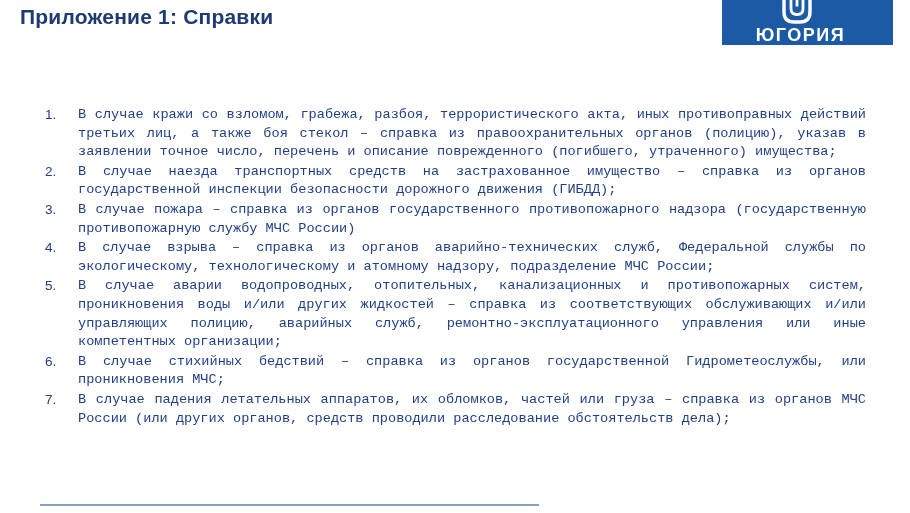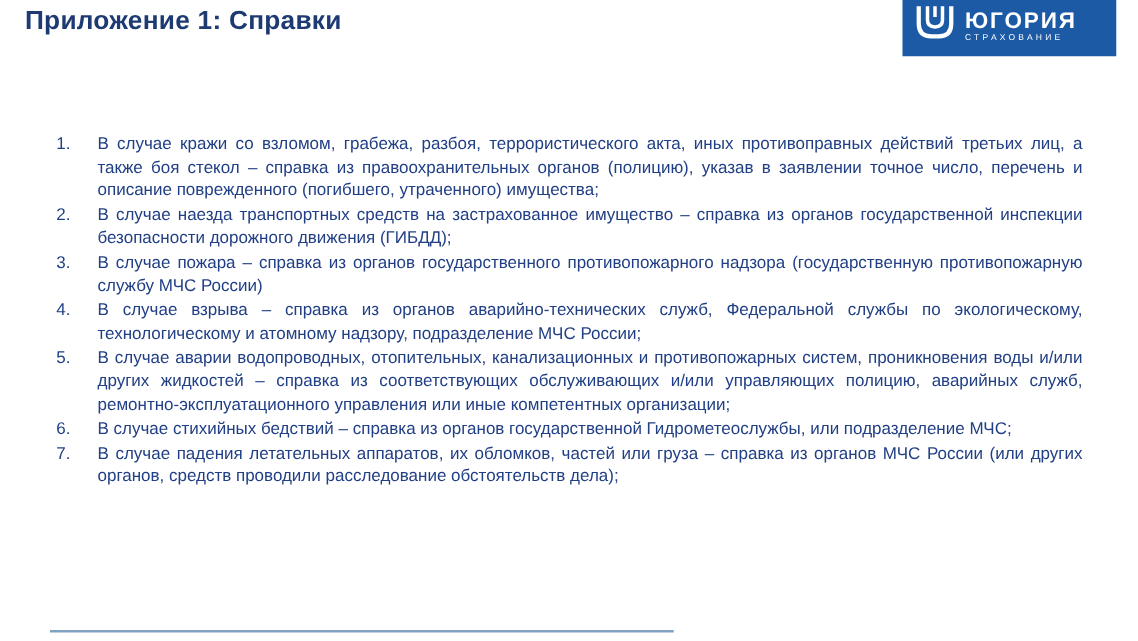--- a/index.html
+++ b/index.html
@@ -26,20 +26,21 @@
   .logo-box {
     position: absolute;
     left: 722px;
     top: 0;
     width: 171px;
     height: 45px;
     background: #1c5aa5;
     display: flex;
     align-items: center;
     padding: 2px 24px 6px 10px;
+    flex-direction: column;
   }
   .logo-emblem {
     width: 32px;
     height: 28px;
     flex: 0 0 auto;
     margin-right: 8px;
     margin-top: -4px;
   }
   .logo-text { display: flex; flex-direction: column; line-height: 1; }
   .logo-brand {
@@ -70,20 +71,21 @@
     padding-left: 38px;
     margin-bottom: 1px;
   }
   .item-num {
     position: absolute;
     left: 5px;
     top: 0;
   }
   .item-text {
     text-align: justify;
+    font-family: Liberation Mono, monospace;
   }
   .list-item:last-child .item-text,
   .list-item .item-text { text-justify: inter-word; }
 
   
   .divider {
     position: absolute;
     left: 40px;
     top: 504px;
     width: 499px;
@@ -124,21 +126,21 @@
   <div class="list-item">
     <span class="item-num">4.</span>
     <div class="item-text">В случае взрыва – справка из органов аварийно-технических служб, Федеральной службы по экологическому, технологическому и атомному надзору, подразделение МЧС России;</div>
   </div>
   <div class="list-item">
     <span class="item-num">5.</span>
     <div class="item-text">В случае аварии водопроводных, отопительных, канализационных и противопожарных систем, проникновения воды и/или других жидкостей – справка из соответствующих обслуживающих и/или управляющих полицию, аварийных служб, ремонтно-эксплуатационного управления или иные компетентных организации;</div>
   </div>
   <div class="list-item">
     <span class="item-num">6.</span>
-    <div class="item-text">В случае стихийных бедствий – справка из органов государственной Гидрометеослужбы, или подразделение МЧС;</div>
+    <div class="item-text">В случае стихийных бедствий – справка из органов государственной Гидрометеослужбы, или проникновения МЧС;</div>
   </div>
   <div class="list-item">
     <span class="item-num">7.</span>
     <div class="item-text">В случае падения летательных аппаратов, их обломков, частей или груза – справка из органов МЧС России (или других органов, средств проводили расследование обстоятельств дела);</div>
   </div>
 </div>
 
 <div class="divider"></div>
 
 </body></html>

